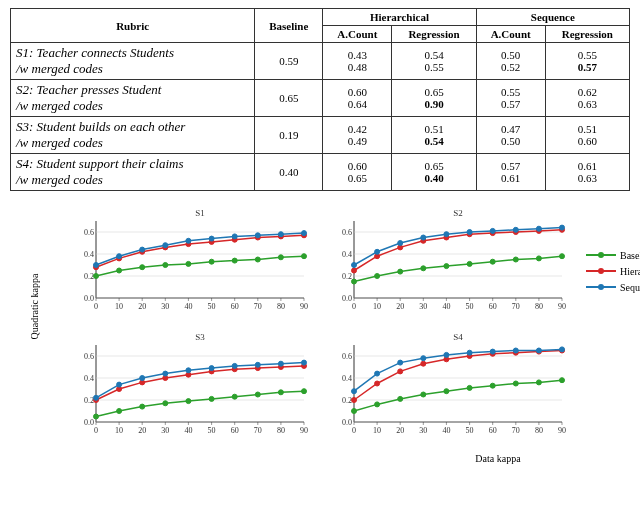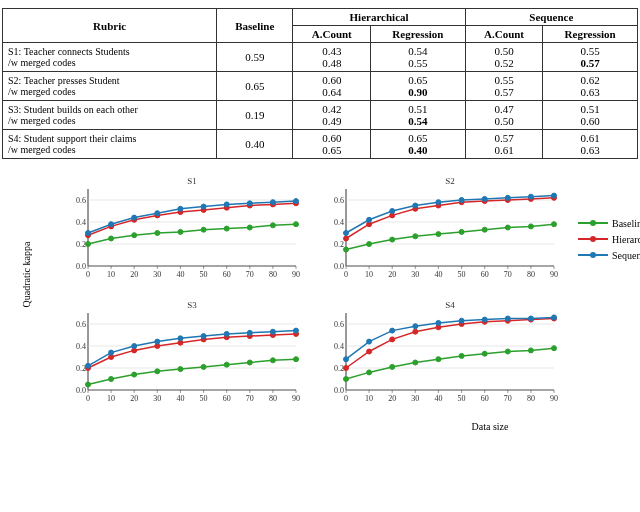--- a/index.html
+++ b/index.html
@@ -5,41 +5,42 @@
     * { box-sizing: border-box; margin: 0; padding: 0; }
     body {
       background: white;
       font-family: 'Times New Roman', Times, serif;
       font-size: 11px;
       width: 640px;
       height: 512px;
       overflow: hidden;
     }
     .page {
-      padding: 8px 2px;
+      padding: 8px 10px;
     }
     
     table {
       border-collapse: collapse;
       width: 100%;
       margin-bottom: 10px;
       font-size: 11px;
     }
     th, td {
       border: 1px solid #333;
       padding: 2px 5px;
       text-align: center;
     }
     th {
       background: #fff;
       font-weight: bold;
     }
     td.rubric-cell {
       text-align: left;
-      font-size: 10px;
+      font-size: 13px;
+      font-style: italic;
     }
     .bold { font-weight: bold; }
 
     
     .charts-area {
       display: flex;
       flex-direction: column;
       gap: 0px;
     }
     .charts-row {
@@ -441,18 +442,18 @@
                 <circle cx="124.4" cy="27.9" r="2.5" fill="#1f77b4" stroke="#1f77b4"></circle>
                 <circle cx="147.6" cy="25.7" r="2.5" fill="#1f77b4" stroke="#1f77b4"></circle>
                 <circle cx="170.7" cy="24.6" r="2.5" fill="#1f77b4" stroke="#1f77b4"></circle>
                 <circle cx="193.8" cy="23.5" r="2.5" fill="#1f77b4" stroke="#1f77b4"></circle>
                 <circle cx="216.9" cy="23.5" r="2.5" fill="#1f77b4" stroke="#1f77b4"></circle>
                 <circle cx="240.0" cy="22.4" r="2.5" fill="#1f77b4" stroke="#1f77b4"></circle>
     </svg>
   </div>
         </div>
         <div style="text-align:center; margin-left:270px; font-size:10px; margin-top:4px;">
-          <span>Data size</span>
+          <span>Data kappa</span>
         </div>
       </div>
     </div>
   </div>
 </div>
 
 </body></html>

